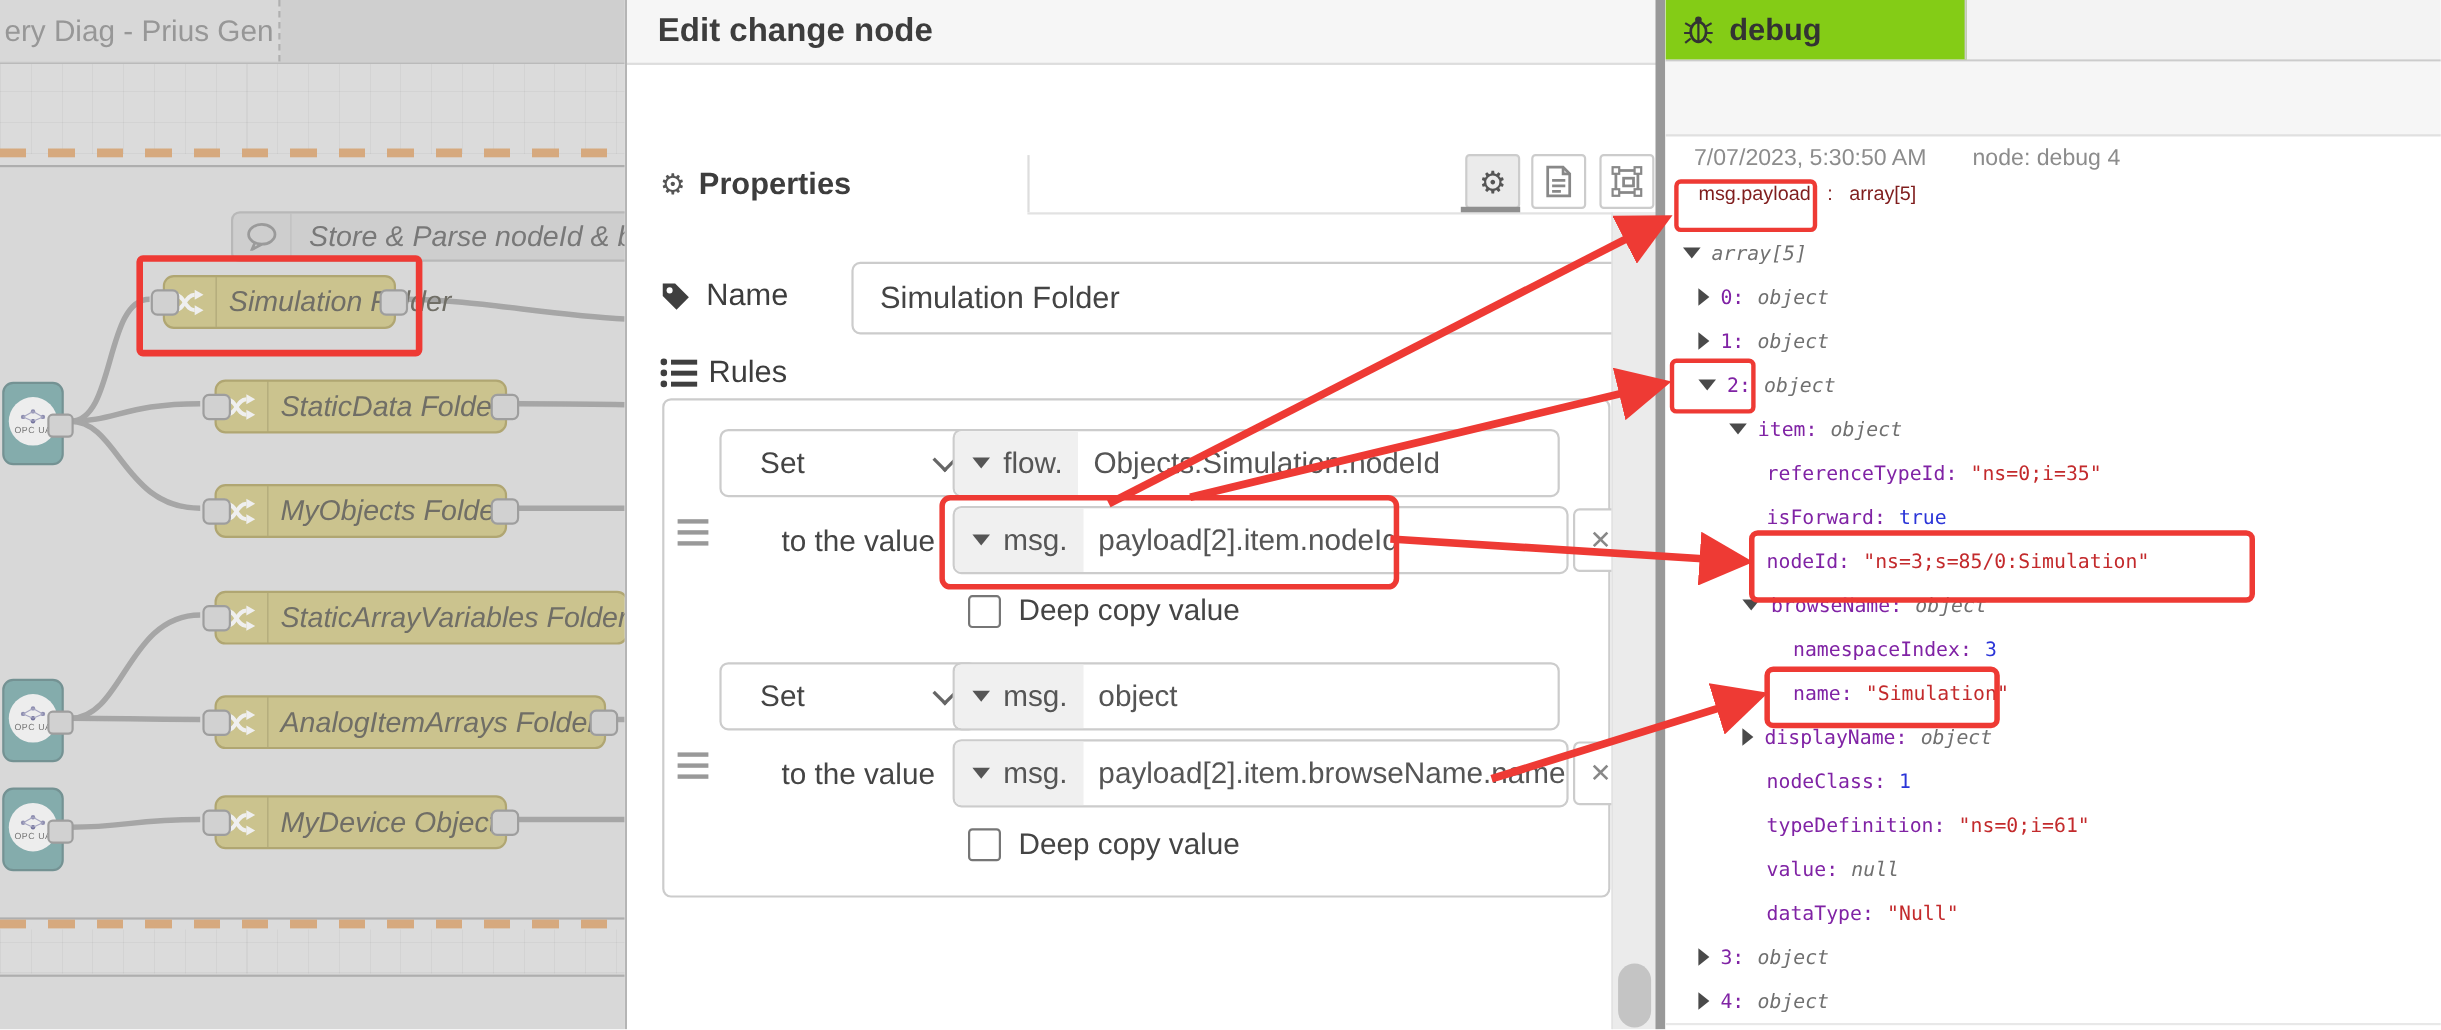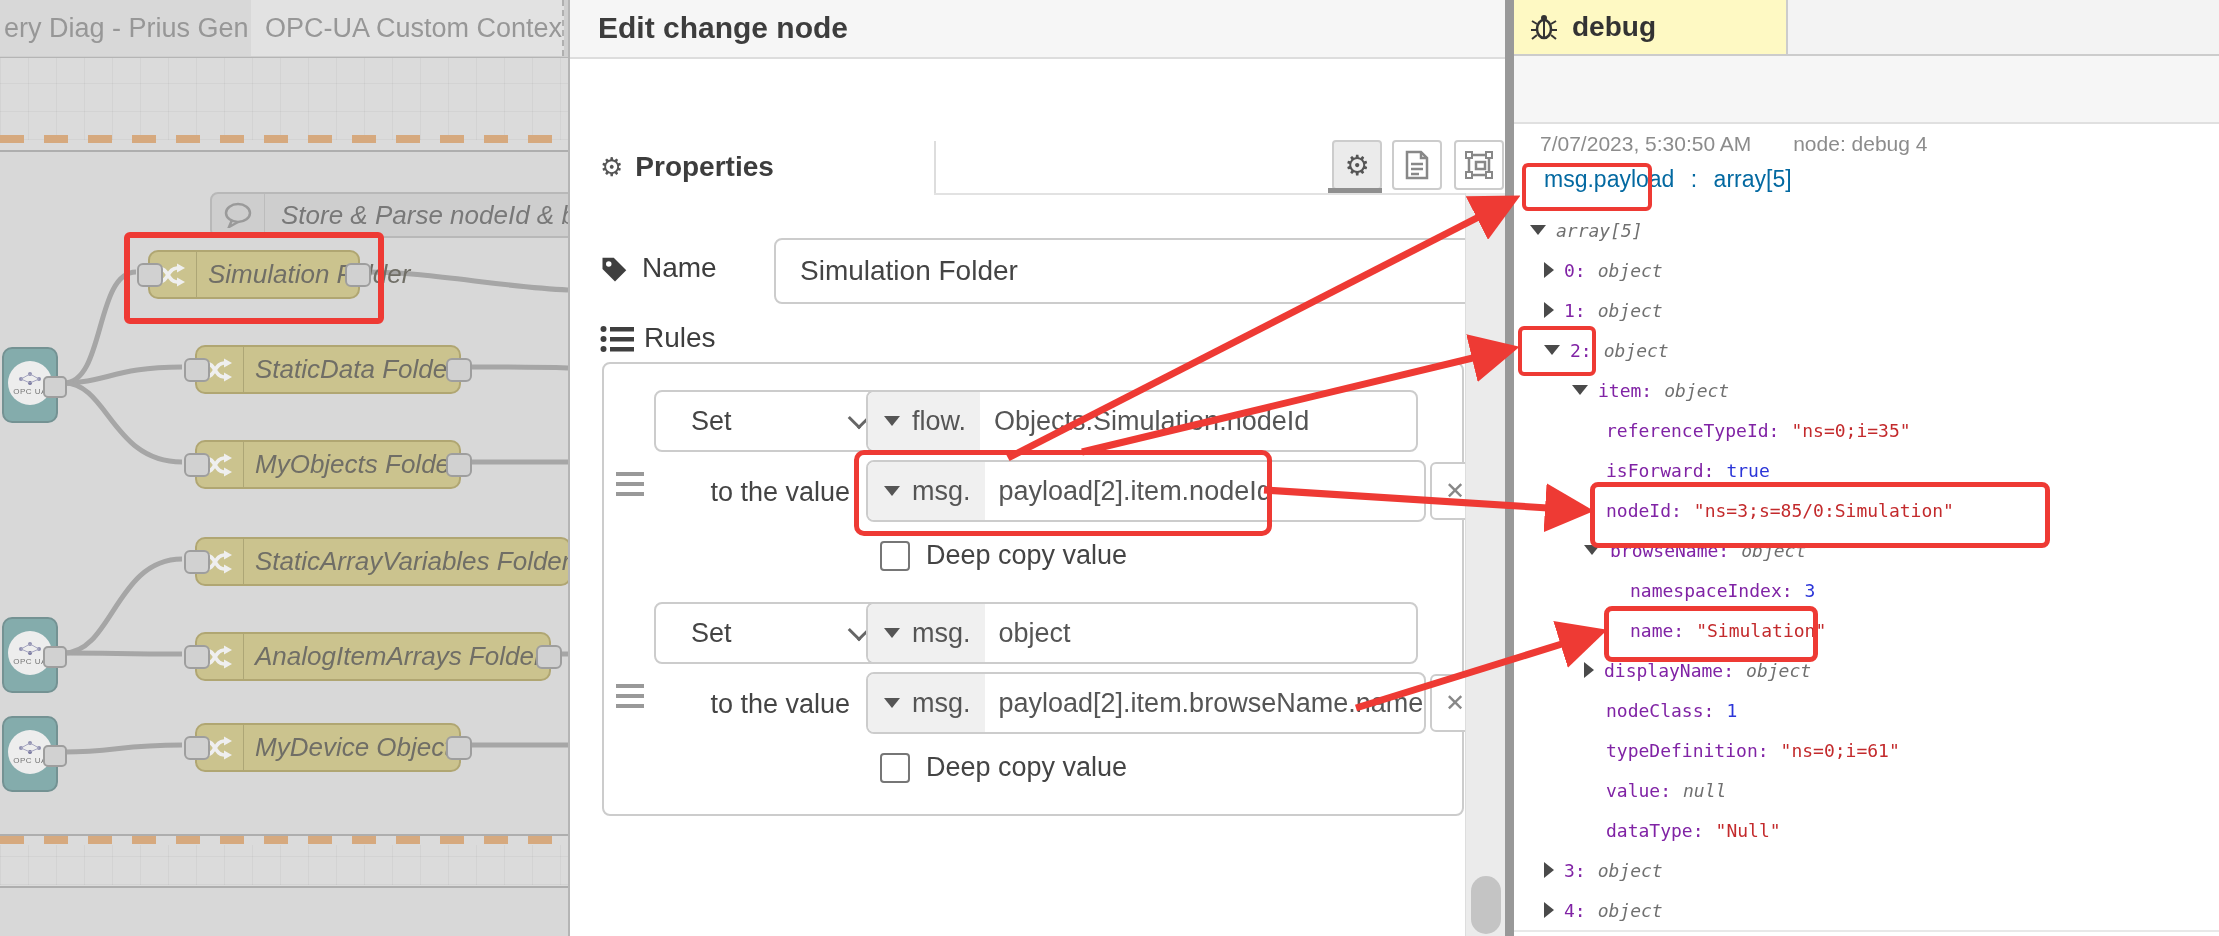--- a/index.html
+++ b/index.html
@@ -83,28 +83,28 @@
      display:flex;align-items:center;justify-content:center;font-size:24px;font-weight:bold;color:#888;cursor:pointer;}
   .deeprow{position:absolute;display:flex;align-items:center;}
   .deeprow .cb{width:26px;height:26px;border:2px solid #767676;border-radius:4px;background:#fff;margin-right:16px;cursor:pointer;}
   .deeprow .dlabel{font-size:27px;color:#444;}
   #tray-scroll{position:absolute;left:895px;top:193px;width:42px;height:743px;background:#ebebeb;border-left:1px solid #ddd;}
   #tray-thumb{position:absolute;left:5px;top:683px;width:30px;height:58px;background:#c4c4c4;border-radius:15px;}
   
   #sep{position:absolute;left:1505px;top:0;width:9px;height:936px;background:#999;cursor:col-resize;}
   #debug{position:absolute;left:1514px;top:0;width:705px;height:936px;background:#fff;overflow:hidden;}
   #dbg-tabbar{position:absolute;left:0;top:0;width:100%;height:54px;background:#f3f3f3;border-bottom:2px solid #ccc;}
-  #dbg-tab{position:absolute;left:0;top:0;width:272px;height:54px;background:#fef9c3;border-right:2px solid #ccc;
+  #dbg-tab{position:absolute;left:0;top:0;width:272px;height:54px;background:#84cc16;border-right:2px solid #ccc;
      display:flex;align-items:center;}
   #dbg-tab .dlabel{font-size:28px;font-weight:bold;color:#333;margin-left:14px;}
   #dbg-toolbar{position:absolute;left:0;top:56px;width:100%;height:66px;background:#f6f6f6;border-bottom:2px solid #e0e0e0;}
   #dbg-msg{position:absolute;left:0;top:122px;width:100%;bottom:0;}
   #dbg-meta{position:absolute;left:26px;top:10px;font-size:21px;color:#8c8c8c;}
   #dbg-meta .mnode{margin-left:36px;}
-  #dbg-path{position:absolute;left:26px;top:44px;font-size:23px;color:#0369a1;}
+  #dbg-path{position:absolute;left:26px;top:44px;font-size:18px;color:#7f1d1d;}
   #dbg-path .ppath{padding:4px 10px 4px 4px;}
   #dbg-tree{position:absolute;left:0;top:88px;width:100%;font-family:"DejaVu Sans Mono","Liberation Mono",monospace;font-size:18px;}
   .trow{position:absolute;height:40px;display:flex;align-items:center;white-space:nowrap;}
   .texp{width:0;height:0;display:inline-block;margin-right:10px;}
   .texp.open{border-left:8px solid transparent;border-right:8px solid transparent;border-top:10px solid #4a4a4a;}
   .texp.closed{border-top:8px solid transparent;border-bottom:8px solid transparent;border-left:10px solid #4a4a4a;}
   .tkey{color:#8023a5;margin-right:12px;}
   .tv-string{color:#c32a2c;} .tv-number,.tv-bool{color:#2b35d8;} .tv-object,.tv-null{color:#707070;font-style:italic;}
   #dbg-sep{position:absolute;left:0;top:808px;width:100%;height:2px;background:#e8e8e8;}
   
@@ -274,23 +274,20 @@
             <span class="otext">OPC UA</span>
           </span>
           <span class="oport"></span>
         </div>
       </div>
     <div id="shade"></div>
 
     <div id="ed-tabbar">
       <div class="ed-tab" id="ed-tab1">
           <span>ery Diag - Prius Gen 4</span>
-        </div>
-      <div class="ed-tab" id="ed-tab2">
-          <span>OPC-UA Custom Contex</span>
         </div>
     </div>
   </div>
 
   <div id="tray">
     <div id="tray-header">
       <div id="tray-title">Edit change node</div>
     </div>
     <div id="tabrow">
       <div class="rowline"></div>

